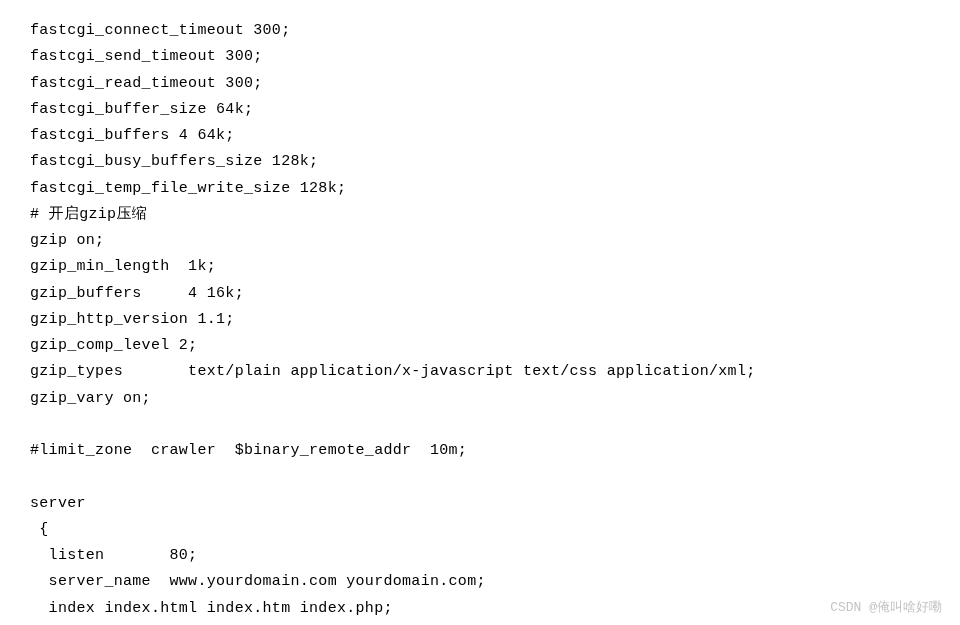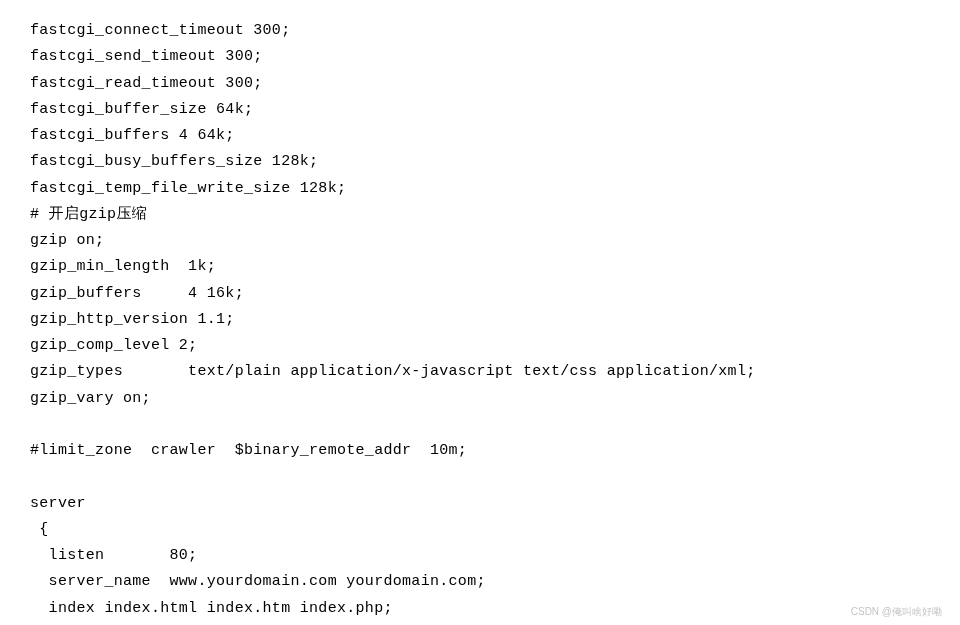--- a/index.html
+++ b/index.html
@@ -20,22 +20,22 @@
       overflow: hidden;
     }
     .code-block {
       white-space: pre;
       letter-spacing: 0.3px;
     }
     .watermark {
       position: absolute;
       bottom: 5px;
       right: 18px;
-      font-family: Liberation Sans, sans-serif;
-      font-size: 10px;
+      font-family: Liberation Mono, monospace;
+      font-size: 13px;
       color: rgba(120, 120, 120, 0.45);
       font-weight: 400;
     }
   </style>
 </head>
 <body>
 
 <div class="code-block"><span>fastcgi_connect_timeout 300;</span>
 <span>fastcgi_send_timeout 300;</span>
 <span>fastcgi_read_timeout 300;</span>

